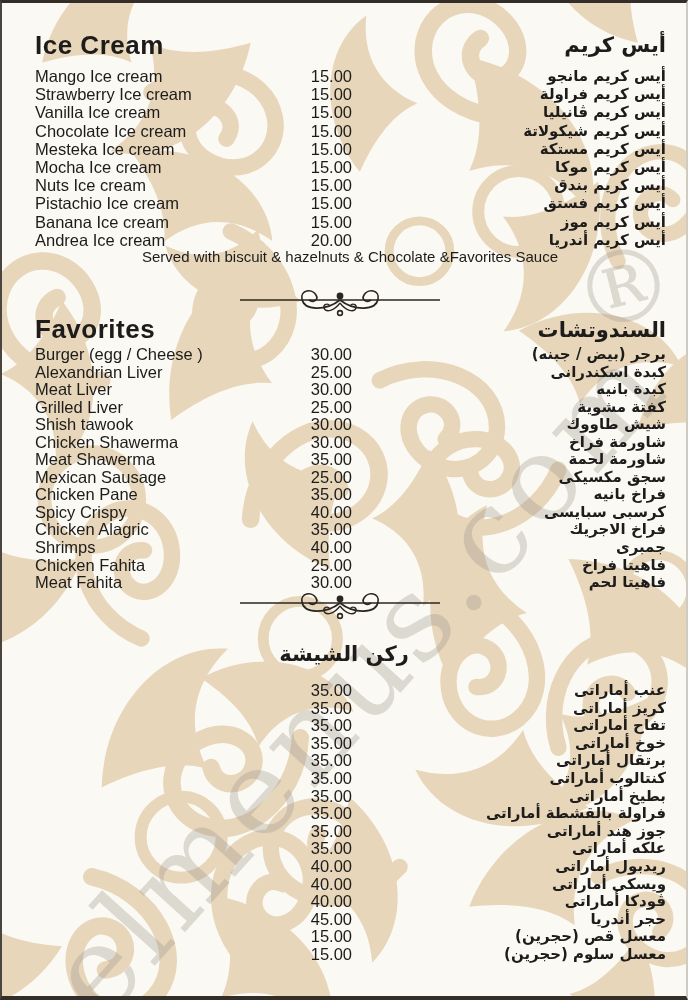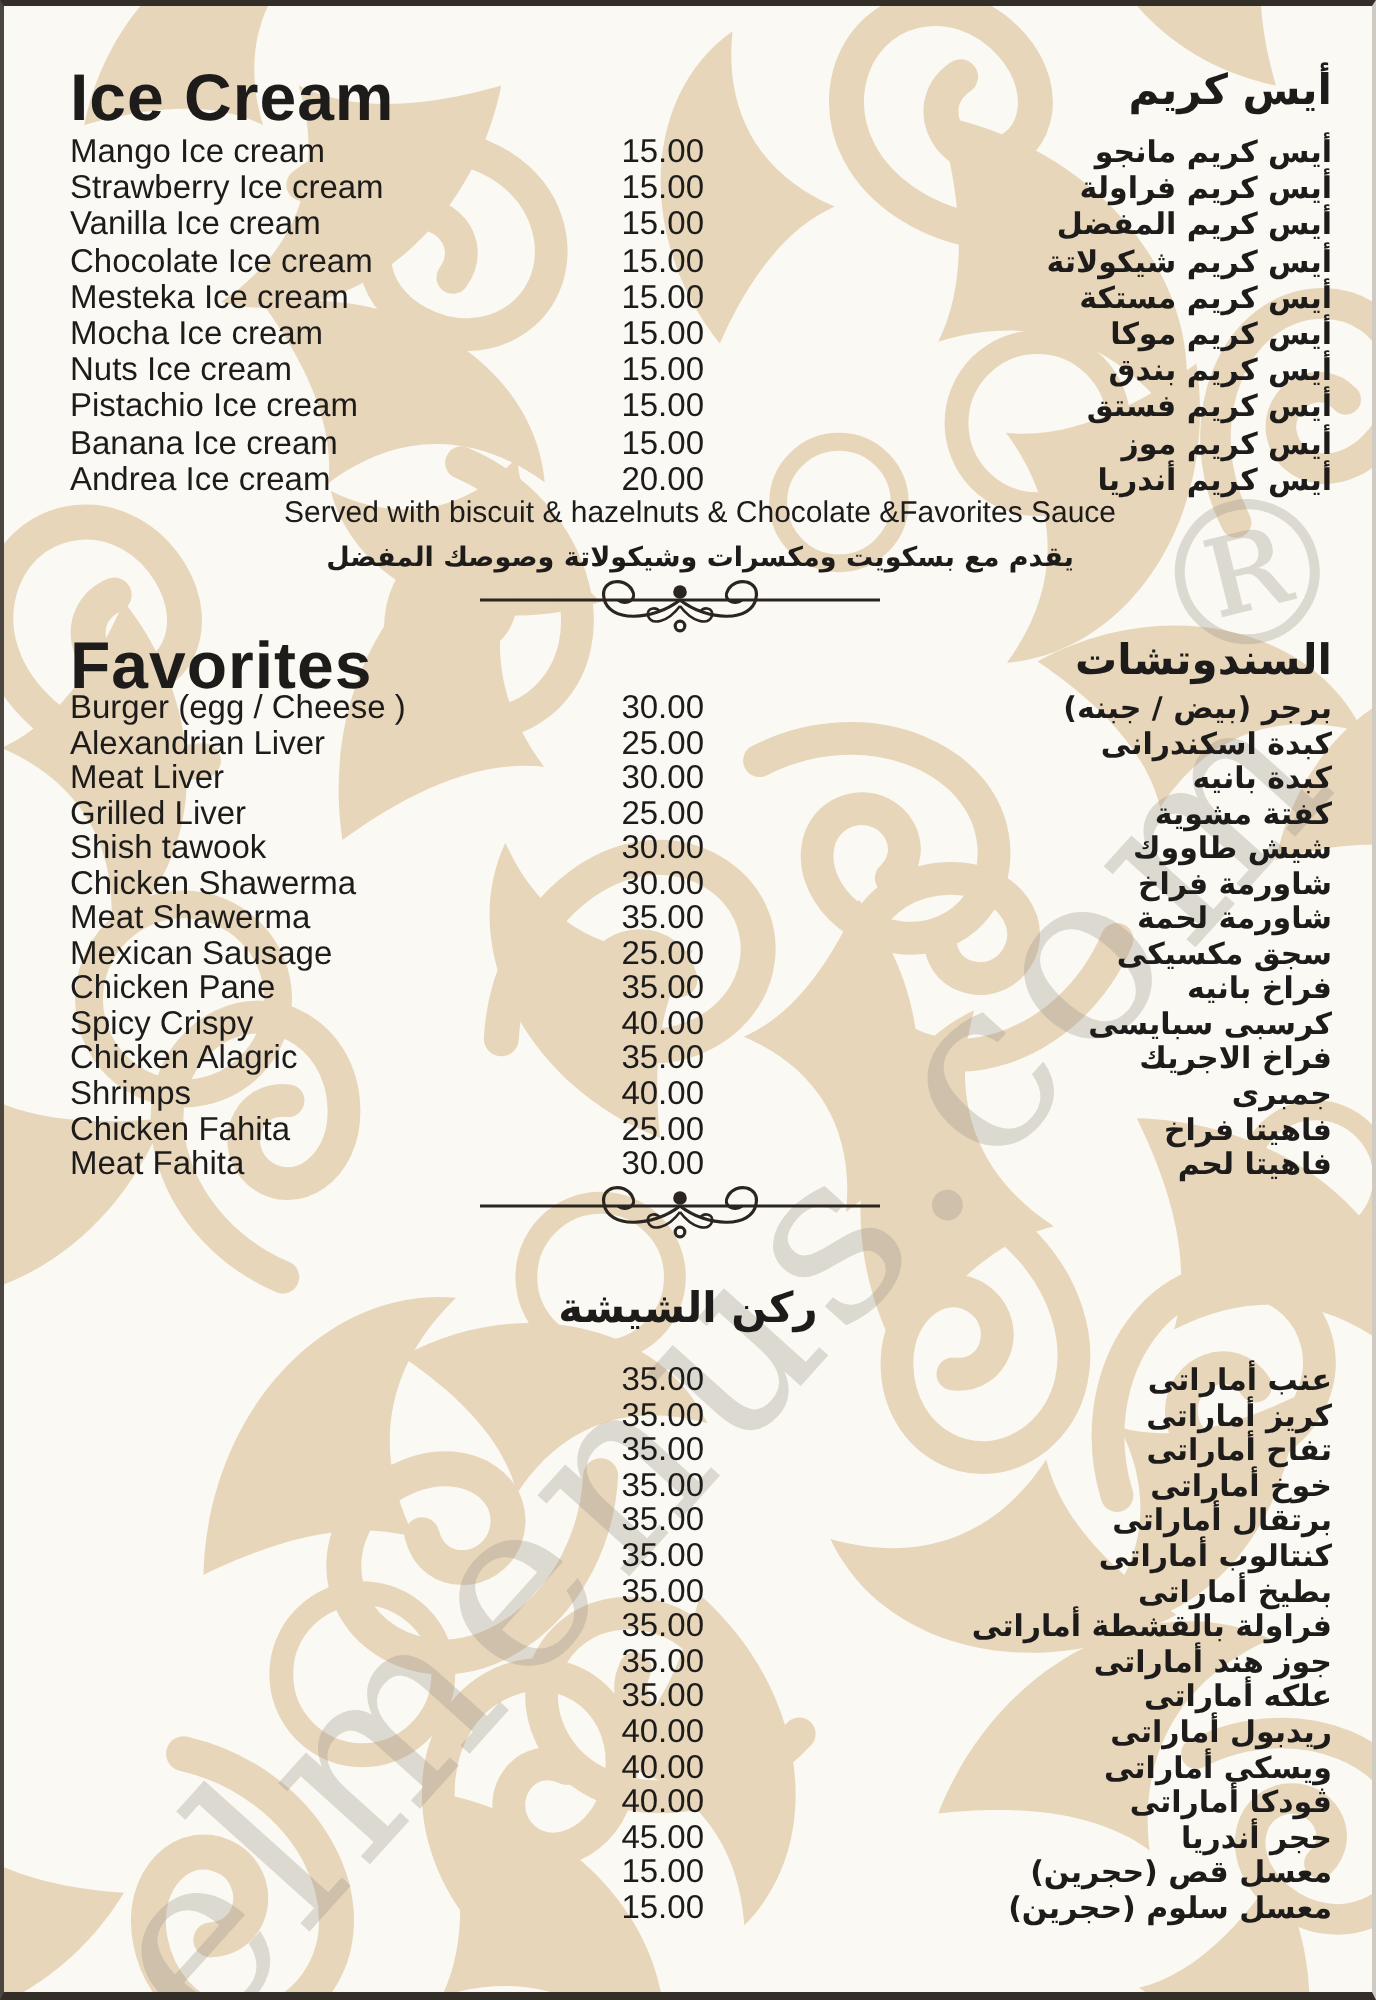--- a/index.html
+++ b/index.html
@@ -12,21 +12,21 @@
   }
   .bg{position:absolute;top:0;left:0;width:100%;height:100%;z-index:0;}
   .wm{
     position:absolute;z-index:1;white-space:nowrap;pointer-events:none;
     font-family:"DejaVu Serif",serif;color:rgba(150,144,132,0.30);
   }
   .wm-text{left:18px;top:948px;font-size:118px;letter-spacing:6px;
     transform:rotate(-48deg);transform-origin:0 0;}
   .wm-reg{left:572px;top:226px;font-size:100px;transform:rotate(-14deg);}
   .abs{position:absolute;z-index:2;}
-  .h-en{font-weight:bold;font-size:33px;letter-spacing:0.5px;}
+  .h-en{font-weight:bold;font-size:26px;letter-spacing:0.5px;}
   .h-ar{font-weight:bold;font-size:21px;font-family:"DejaVu Sans",sans-serif;direction:rtl;}
   .rows{left:0;right:0;}
   .row{position:relative;height:var(--rh);}
   .row span{position:absolute;top:0;line-height:var(--rh);white-space:nowrap;}
   .row .en{left:33px;font-size:16.5px;}
   .row .price{right:334px;font-size:16.5px;}
   .row .ar{right:20px;font-size:15px;font-weight:bold;
     font-family:"DejaVu Sans",sans-serif;direction:rtl;}
   .note-en{left:0;width:100%;text-align:center;padding-left:12px;box-sizing:border-box;
     font-size:15px;}
@@ -110,21 +110,21 @@
         <span class="ar">أيس كريم مانجو</span>
       </div>
       <div class="row">
         <span class="en">Strawberry Ice cream</span>
         <span class="price">15.00</span>
         <span class="ar">أيس كريم فراولة</span>
       </div>
       <div class="row">
         <span class="en">Vanilla Ice cream</span>
         <span class="price">15.00</span>
-        <span class="ar">أيس كريم المفضل</span>
+        <span class="ar">أيس كريم ڤانيليا</span>
       </div>
       <div class="row">
         <span class="en">Chocolate Ice cream</span>
         <span class="price">15.00</span>
         <span class="ar">أيس كريم شيكولاتة</span>
       </div>
       <div class="row">
         <span class="en">Mesteka Ice cream</span>
         <span class="price">15.00</span>
         <span class="ar">أيس كريم مستكة</span>
@@ -149,21 +149,20 @@
         <span class="price">15.00</span>
         <span class="ar">أيس كريم موز</span>
       </div>
       <div class="row">
         <span class="en">Andrea Ice cream</span>
         <span class="price">20.00</span>
         <span class="ar">أيس كريم أندريا</span>
       </div>
     </div>
   <div class="abs note-en" style="top:245px;">Served with biscuit &amp; hazelnuts &amp; Chocolate &amp;Favorites Sauce</div>
-  <div class="abs note-ar" style="top:268px;">يقدم مع بسكويت ومكسرات وشيكولاتة وصوصك المفضل</div>
 
   <svg class="abs divider" style="top:284px;" viewBox="0 0 200 32" xmlns="http://www.w3.org/2000/svg">
     <g stroke="#2b2520" fill="none" stroke-width="1.6">
       <line x1="0" y1="13" x2="200" y2="13"></line>
       <path d="M100 13 C 86 24, 64 24, 62 12 C 60 3, 72 1, 76 8 C 79 13, 73 16, 69 13"></path>
       <path d="M100 13 C 114 24, 136 24, 138 12 C 140 3, 128 1, 124 8 C 121 13, 127 16, 131 13"></path>
       <path d="M100 16 C 94 24, 86 26, 84 21 C 83 17, 88 16, 90 19" stroke-width="1.3"></path>
       <path d="M100 16 C 106 24, 114 26, 116 21 C 117 17, 112 16, 110 19" stroke-width="1.3"></path>
       <circle cx="100" cy="26" r="2.4"></circle>
     </g>

